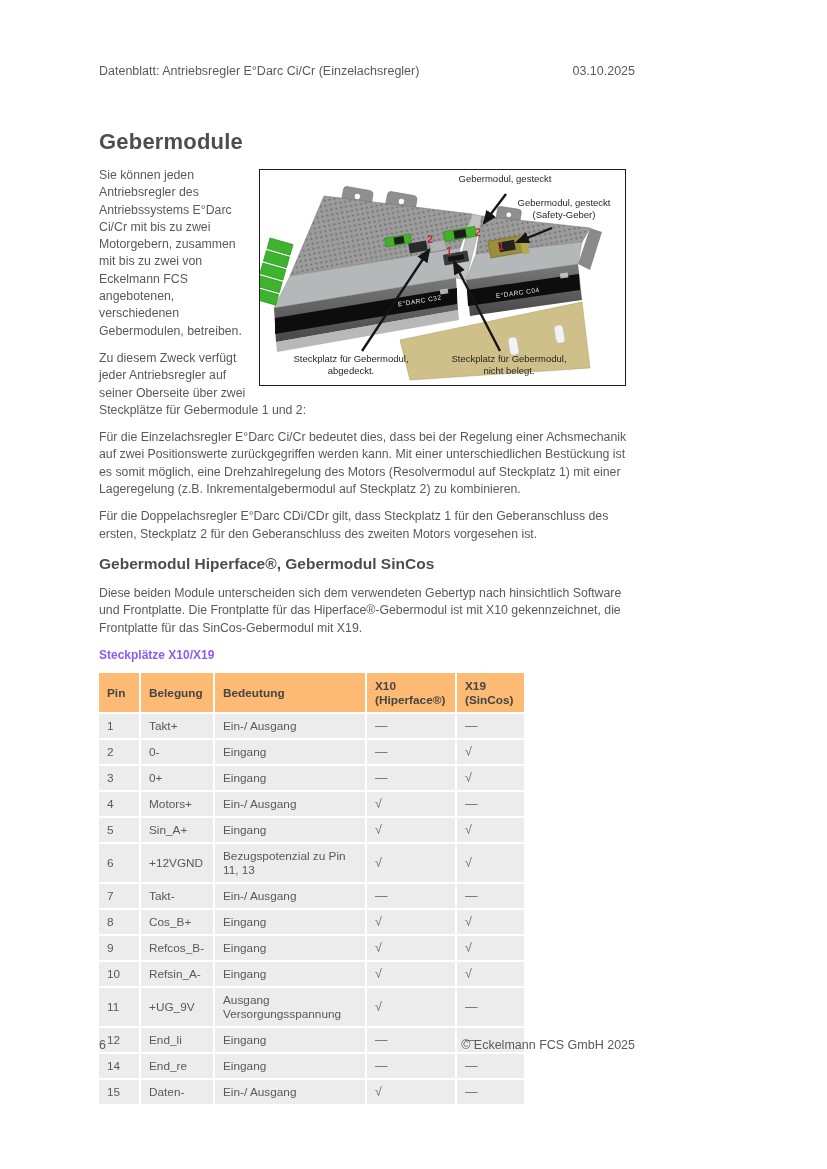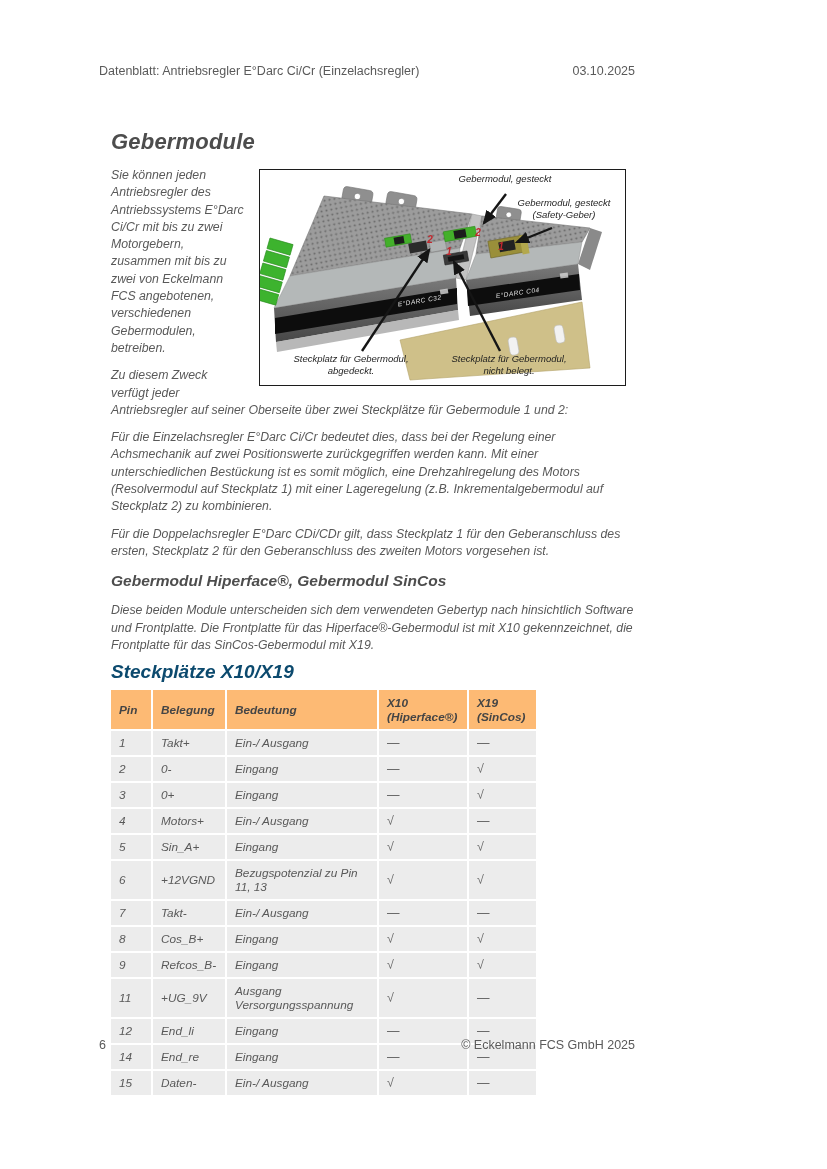--- a/index.html
+++ b/index.html
@@ -15,32 +15,32 @@
     position:absolute;left:99px;right:100px;top:64px;
     display:flex;justify-content:space-between;
     font-size:12.5px;color:#5a5a5a;
   }
   .running-foot{
     position:absolute;left:99px;right:100px;top:1038px;
     display:flex;justify-content:space-between;
     font-size:12.5px;color:#5a5a5a;
   }
   
-  .content{position:absolute;left:111px;right:100px;top:130px;font-style:italic;}
+  .content{position:absolute;left:99px;right:100px;top:130px;}
   h1.section{
     font-size:22px;line-height:24px;font-weight:bold;
     color:#4d4d4d;margin:0 0 13px 0;letter-spacing:.2px;
   }
   h2.subsection{
     font-size:15.5px;line-height:18px;font-weight:bold;
     color:#4d4d4d;margin:2px 0 12px 0;
   }
   h3.tabletitle{
-    font-size:19px;line-height:16px;font-weight:bold;
-    color:#0c4a6e;margin:2px 0 8px 0;
+    font-size:12px;line-height:16px;font-weight:bold;
+    color:#8b5cf6;margin:2px 0 8px 0;
   }
   p.body{
     font-size:12.3px;line-height:17.3px;color:#595959;
     margin:0 0 10px 0;
   }
   
   .figure{
     float:right;
     width:367px;height:217px;
     margin:2px 9px 10px 12px;
@@ -309,20 +309,27 @@
             <td class="mark">√</td>
           </tr>
           <tr>
             <td>9</td>
             <td>Refcos_B-</td>
             <td>Eingang</td>
             <td class="mark">√</td>
             <td class="mark">√</td>
           </tr>
           <tr>
+            <td>10</td>
+            <td>Refsin_A-</td>
+            <td>Eingang</td>
+            <td class="mark">√</td>
+            <td class="mark">√</td>
+          </tr>
+          <tr>
             <td>11</td>
             <td>+UG_9V</td>
             <td>Ausgang Versorgungsspannung</td>
             <td class="mark">√</td>
             <td class="mark">—</td>
           </tr>
           <tr>
             <td>12</td>
             <td>End_li</td>
             <td>Eingang</td>

